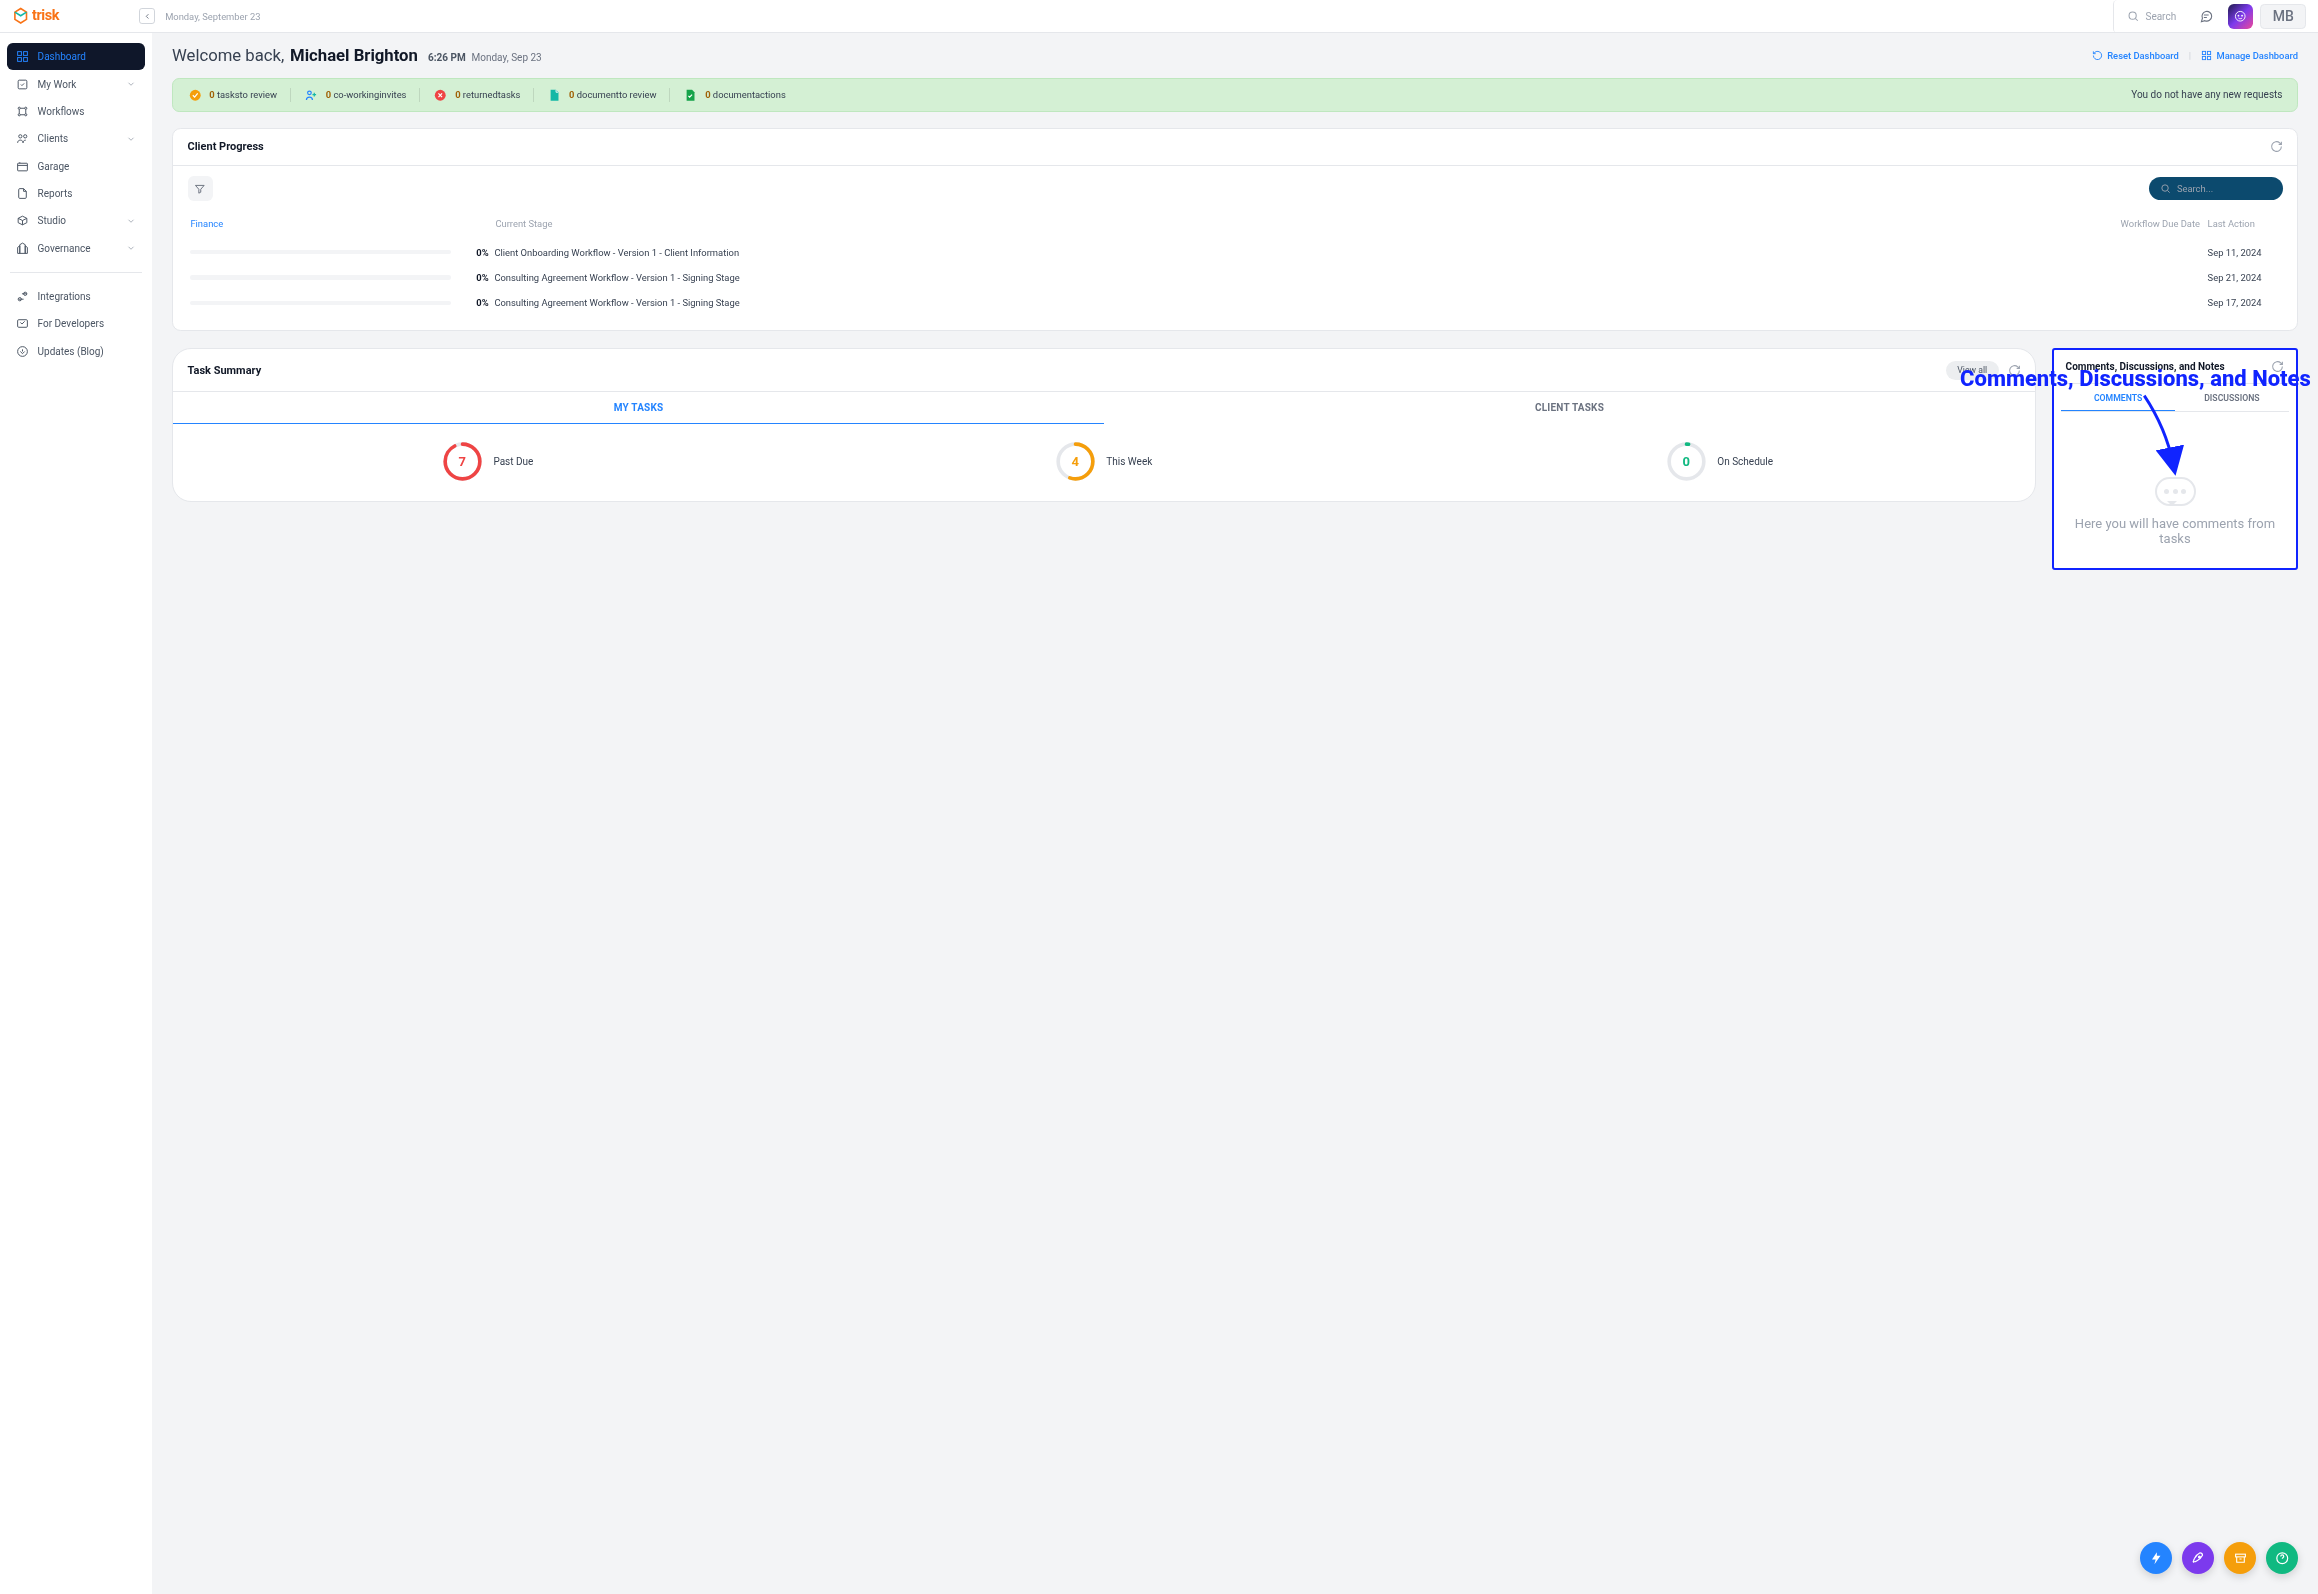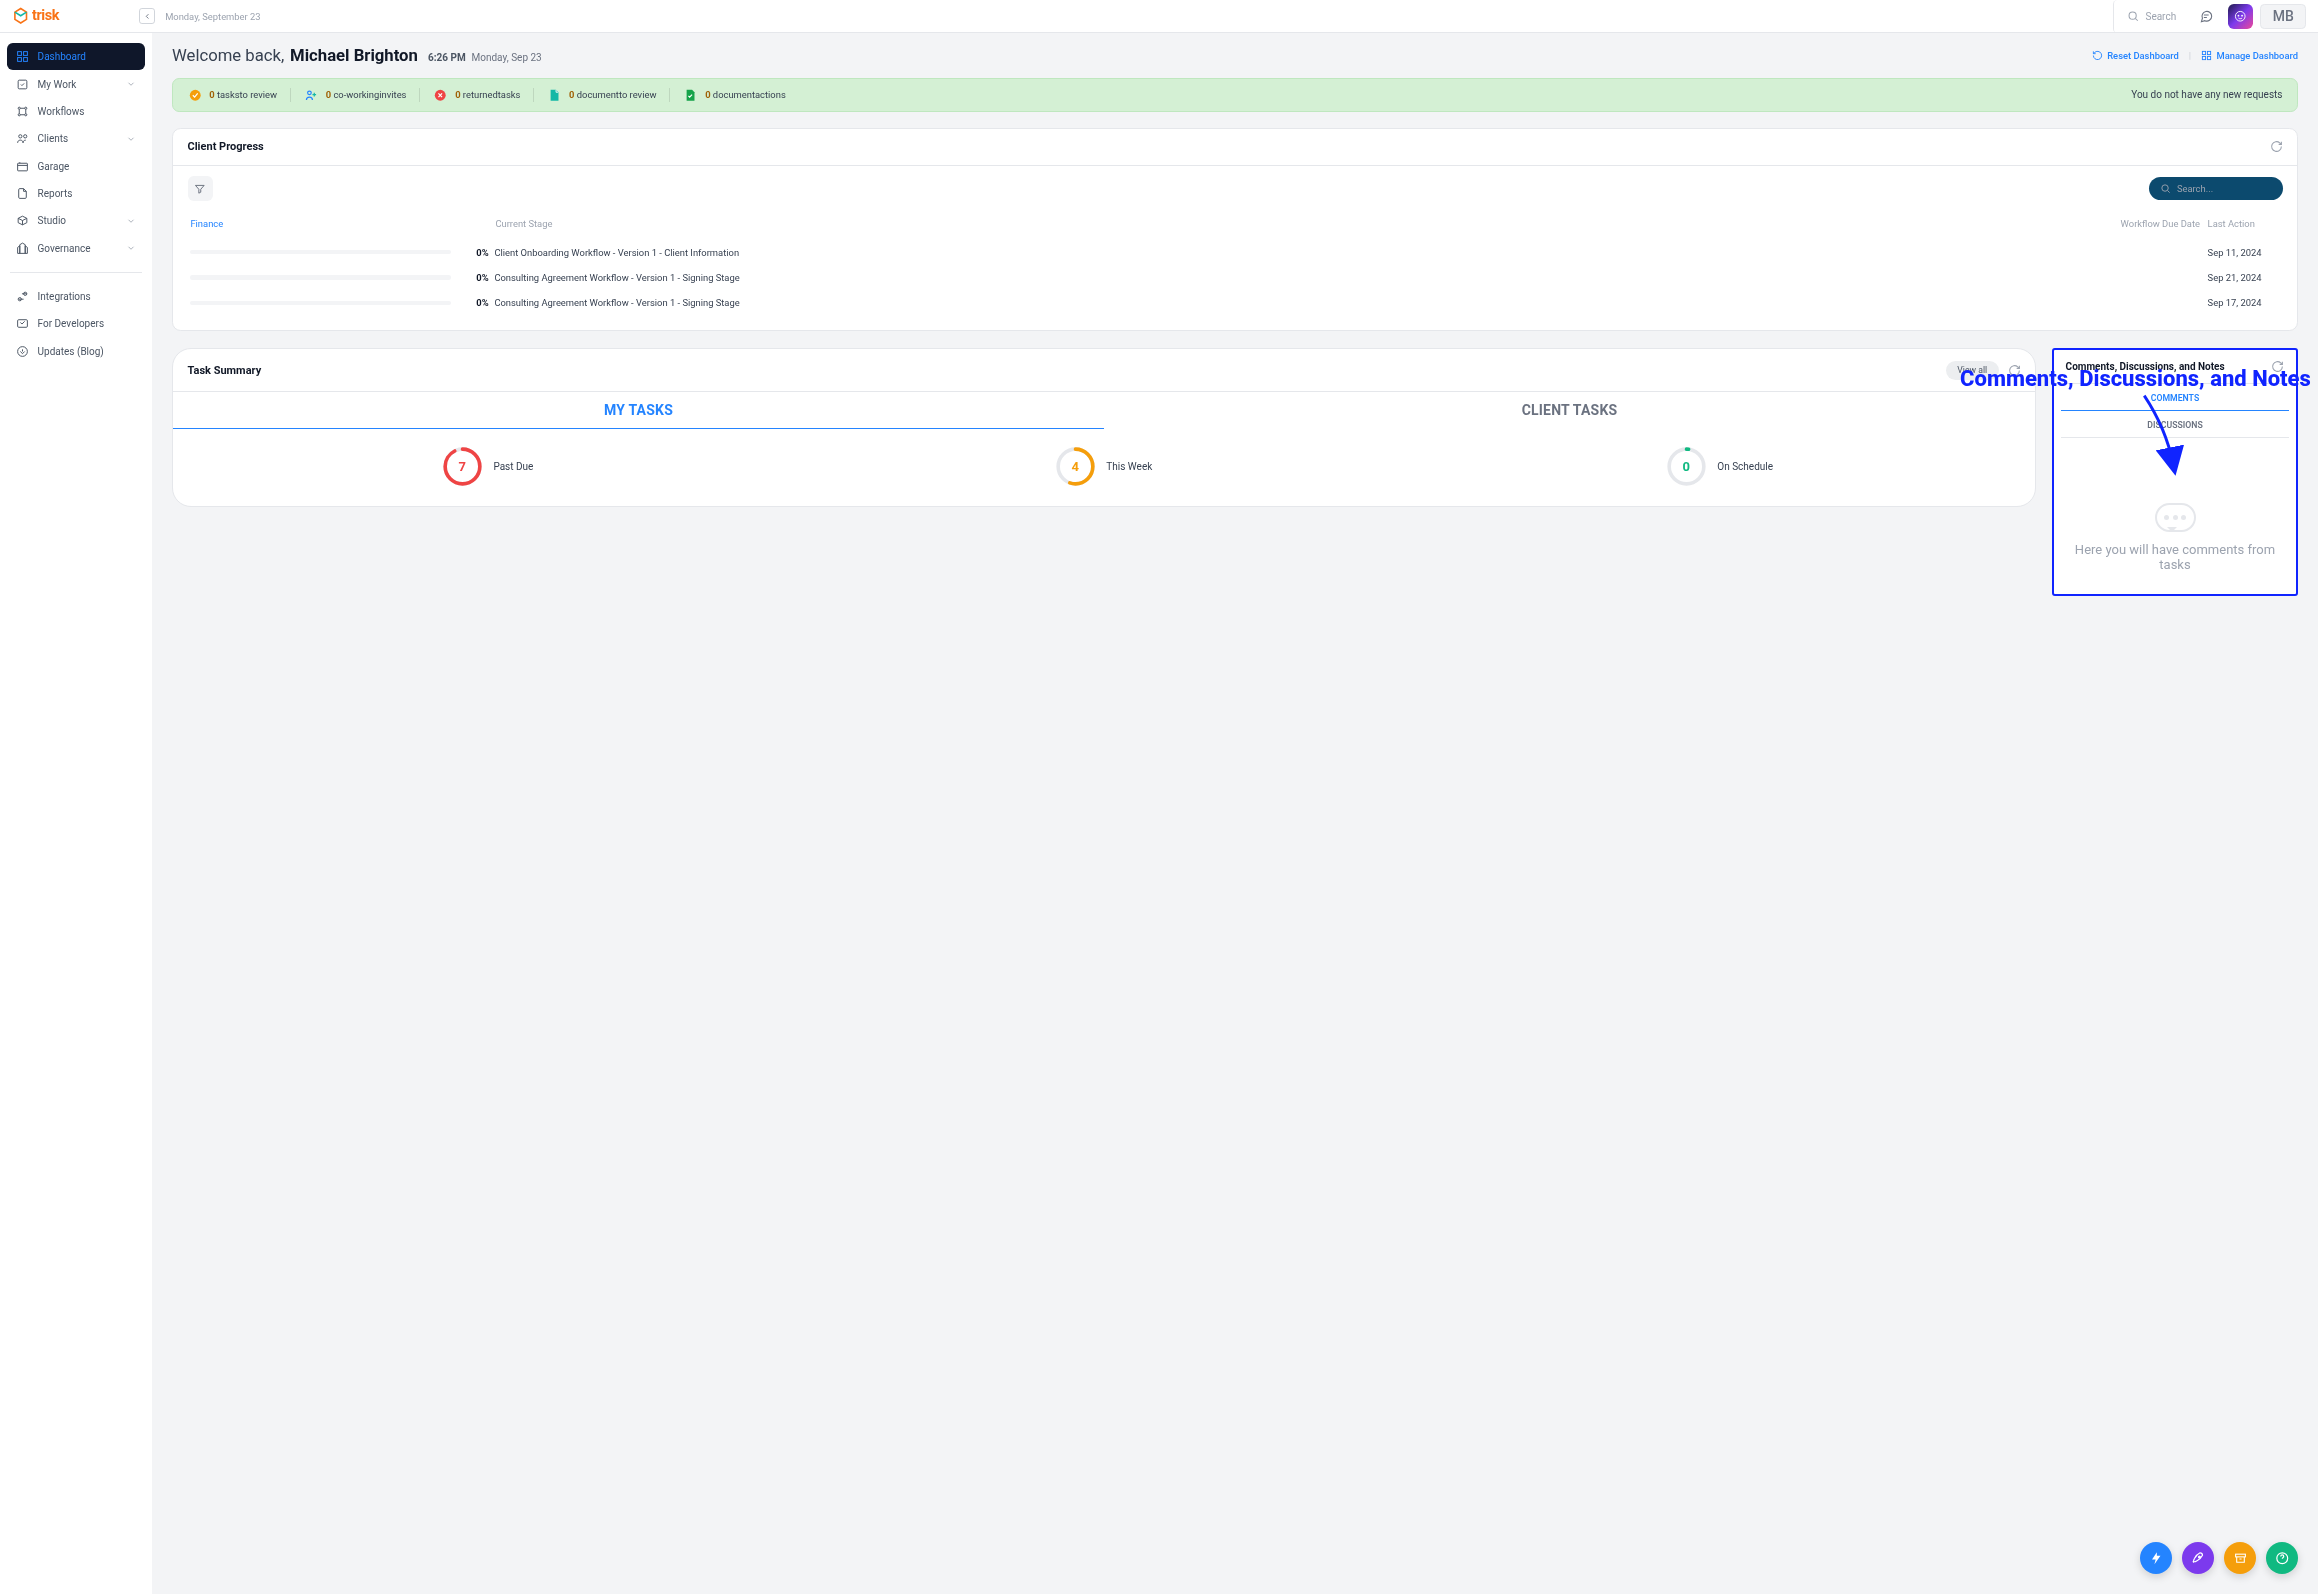--- a/index.html
+++ b/index.html
@@ -56,32 +56,32 @@
 .cp-pct { text-align:right; font-weight:700; color:#111827; padding-right:5.8px;}
 .cp-date { text-align:left; }
 .annotation { position:absolute; right:7.2px; top: 333px; color:#1024ff; font-weight:800; font-size:22px; pointer-events:none; }
 .arrow-svg { position:absolute; right:123px; top:359px; pointer-events:none; }
 .bottom-row { display:flex; gap:16px; align-items:flex-start;}
 .task-card { flex:1; background:#fff; border:0.7px solid #e5e7eb; border-radius:19px; overflow:hidden;}
 .task-head { display:flex; align-items:center; padding:11.6px 14.5px; border-bottom:0.7px solid #e5e7eb;}
 .viewall { margin-left:auto; background:#eceef0; border-radius:11.6px; padding:4.3px 11.6px; font-size:8.7px; color:#4b5563; cursor:pointer;}
 .refresh-sm { width:13px; height:13px; margin-left:8.7px; color:#9ca3af; cursor:pointer;}
 .tabs { display:flex; }
-.tab { flex:1; text-align:center; padding:10px 0; font-size:14px; font-weight:700; color:#6b7280; cursor:pointer; letter-spacing:0.2px;}
+.tab { flex:1; text-align:center; padding:10px 0; font-size:10px; font-weight:700; color:#6b7280; cursor:pointer; letter-spacing:0.2px;}
 .tab.active { color:#2484ff; border-bottom:1.4px solid #2484ff;}
 .metrics { display:flex; padding:17.4px 7.2px 20px;}
 .metric { flex:1; display:flex; align-items:center; justify-content:center; gap:11.6px;}
 .ring { position:relative; width:39px; height:39px;}
 .ring svg { transform: rotate(-90deg);}
 .ring-val { position:absolute; inset:0; display:flex; align-items:center; justify-content:center; font-weight:700; font-size:13px;}
 .metric-label { color:#374151; font-size:10px;}
 .comments-card { width:246px; background:#fff; border:2.2px solid #1024ff; border-radius:2.9px; padding-bottom:22px; min-height:210px;}
 .comments-head { display:flex; align-items:center; padding:10px 11.6px; border-bottom:0.7px solid #e5e7eb;}
 .comments-title { font-weight:700; font-size:10px; color:#111827;}
-.c-tabs { display:flex; border-bottom:0.7px solid #e5e7eb; margin:0 7.2px;flex-direction:column;}
+.c-tabs { display:flex; border-bottom:0.7px solid #e5e7eb; margin:0 7.2px;}
 .c-tab { flex:1; text-align:center; padding:8.7px 0 7.2px; font-size:8.7px; font-weight:600; color:#6b7280; cursor:pointer;}
 .c-tab.active { color:#2484ff; border-bottom:1.4px solid #2484ff;}
 .comments-empty { text-align:center; padding:65px 7.2px 0; display:flex; flex-direction:column; align-items:center; gap:10px;}
 .bubble-ico { width:41px; height:29px; border:2.2px solid #e5e7eb; border-radius:14.5px; position:relative; display:flex; align-items:center; justify-content:center; gap:3.6px;}
 .bubble-ico::after { content:''; position:absolute; bottom:-7.2px; left:10px; width:0; height:0; border:5px solid transparent; border-top-color:#e5e7eb;}
 .dot { width:5px; height:5px; background:#e5e7eb; border-radius:50%;}
 .empty-text { color:#9ca3af; font-size:13px;}
 .fab-row { position:fixed; right:20px; bottom:20px; display:flex; gap:10px; z-index:50;}
 .fab { width:32px; height:32px; border-radius:50%; display:flex; align-items:center; justify-content:center; cursor:pointer; box-shadow:0 2.9px 8.7px rgba(0,0,0,.15);}
 .fab.blue{background:#2484ff}.fab.purple{background:#7c3aed}.fab.orange{background:#f59e0b}.fab.green{background:#10b981}

